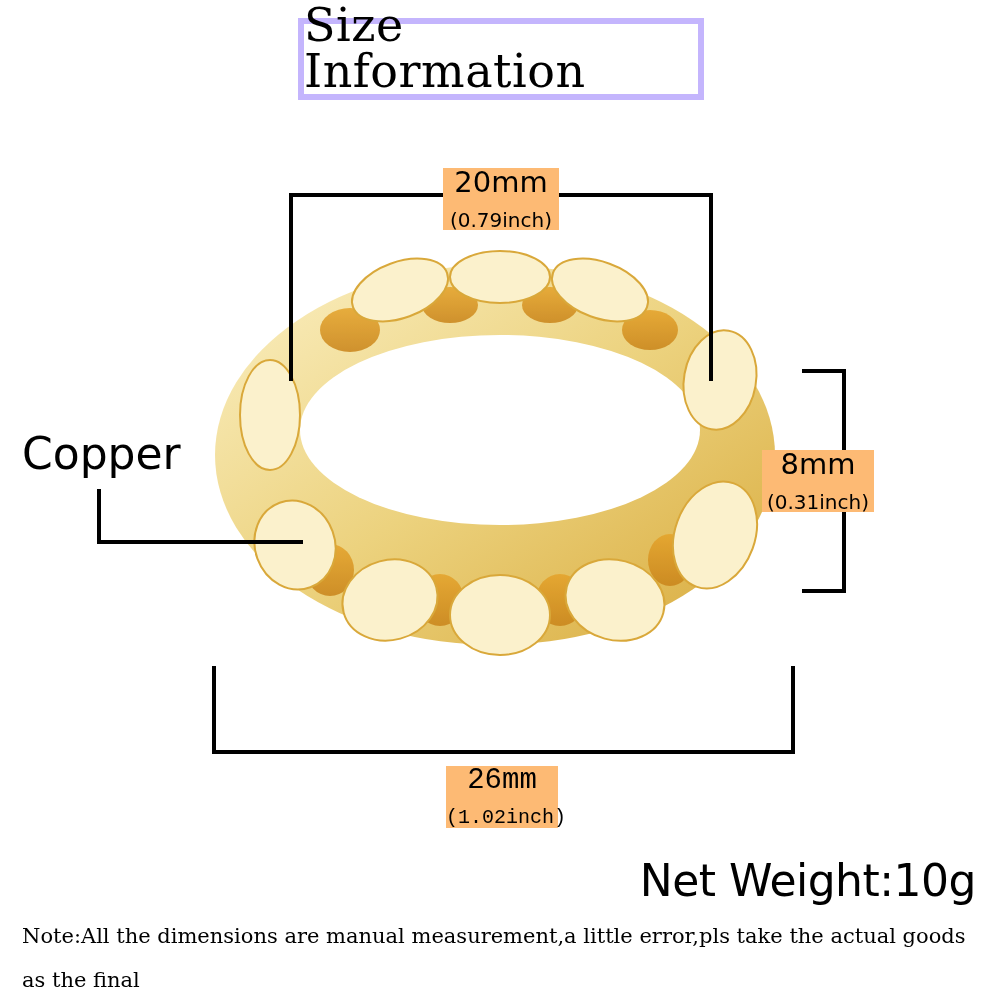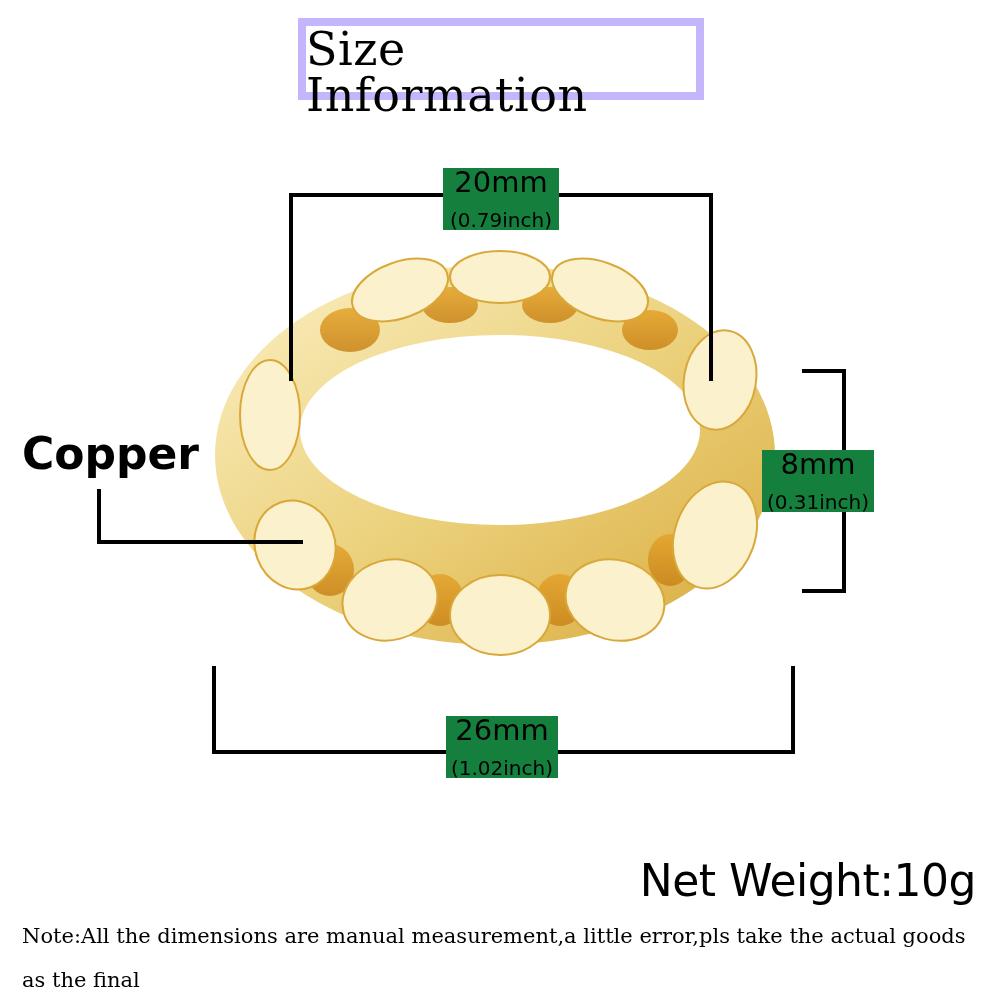--- a/index.html
+++ b/index.html
@@ -1,24 +1,24 @@
 <!DOCTYPE html>
 <html><head>
 <meta charset="utf-8">
 <style>
   html, body { margin: 0; padding: 0; background: #ffffff; }
   body { width: 1000px; height: 1000px; position: relative; overflow: hidden; font-family: "DejaVu Sans", sans-serif; color: #000; }
   .abs { position: absolute; }
-  .title-box { left: 298px; top: 18px; width: 406px; height: 82px; border: 8px solid #c4b5fd; box-sizing: border-box; display: flex; align-items: flex-start; justify-content: center; }
+  .title-box { left: 298px; top: 18px; width: 406px; height: 82px; border: 6px solid #c4b5fd; box-sizing: border-box; display: flex; align-items: flex-end; justify-content: center; }
   .title-text { font-family: "DejaVu Serif", "Liberation Serif", serif; font-size: 46px; letter-spacing: 0.5px; line-height: 1; }
   .line { background: #000; position: absolute; }
-  .dim-label { position: absolute; text-align: center; font-family: "DejaVu Sans", sans-serif; line-height: 1; background: #15803d; }
+  .dim-label { position: absolute; text-align: center; font-family: "DejaVu Sans", sans-serif; line-height: 1; background: #fdba74; }
   .dim-main { font-size: 29px; display: block; }
   .dim-sub { font-size: 20px; display: block; margin-top: 13px; }
-  .copper { left: 22px; top: 428px; font-size: 44px; font-family: "DejaVu Sans", sans-serif; font-weight: bold; }
+  .copper { left: 22px; top: 428px; font-size: 44px; font-family: "DejaVu Sans", sans-serif; }
   .weight { right: 24px; top: 855px; font-size: 44px; font-family: "DejaVu Sans", sans-serif; letter-spacing: -0.5px; text-align: center; }
   .note { left: 22px; top: 914px; width: 965px; font-family: "DejaVu Serif", "Liberation Serif", serif; font-size: 21px; line-height: 44px; }
   svg.ring { position: absolute; left: 200px; top: 215px; }
 </style>
 </head>
 <body>
 
 <div class="abs title-box">
   <span class="title-text">Size Information</span>
 </div>
@@ -77,21 +77,21 @@
 <div class="line" style="left:802px; top:589px; width:44px; height:4px;"></div>
 <div class="line" style="left:842px; top:369px; width:4px; height:224px;"></div>
 <div class="dim-label" style="left:762px; top:450px; width:112px;">
   <span class="dim-main">8mm</span>
   <span class="dim-sub">(0.31inch)</span>
 </div>
 
 <div class="line" style="left:212px; top:666px; width:4px; height:88px;"></div>
 <div class="line" style="left:791px; top:666px; width:4px; height:88px;"></div>
 <div class="line" style="left:212px; top:750px; width:583px; height:4px;"></div>
-<div class="dim-label" style="left:446px; top:716px; width:112px;">
+<div class="dim-label" style="left:446px; top:766px; width:112px;font-family:Liberation Mono, monospace;">
   <span class="dim-main">26mm</span>
   <span class="dim-sub">(1.02inch)</span>
 </div>
 
 <div class="abs copper">Copper</div>
 <div class="line" style="left:97px; top:489px; width:4px; height:55px;"></div>
 <div class="line" style="left:97px; top:540px; width:206px; height:4px;"></div>
 
 <div class="abs weight">Net Weight:10g</div>
 

